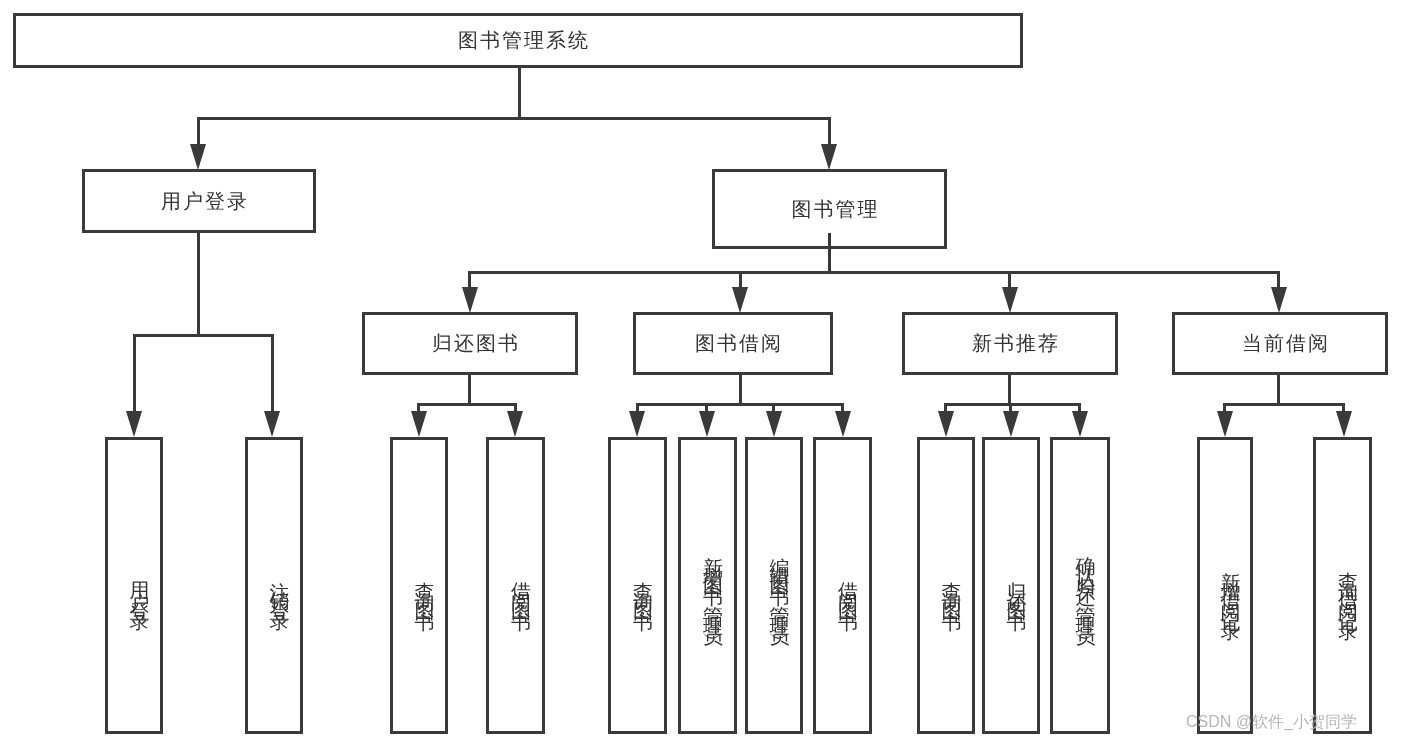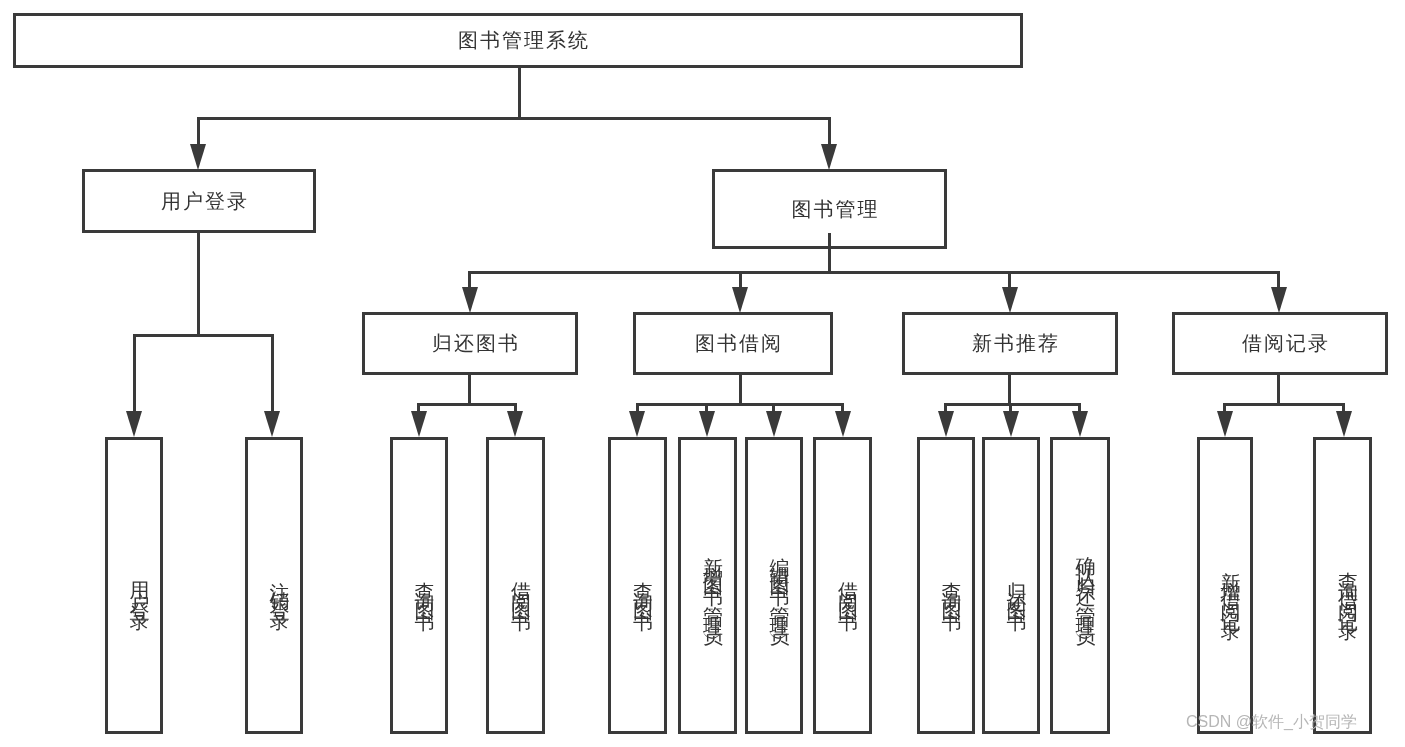--- a/index.html
+++ b/index.html
@@ -101,21 +101,21 @@
   <i class="ln" style="left:1008px; top:271px; width:3px; height:20px;"></i>
   <i class="ln" style="left:1277px; top:271px; width:3px; height:20px;"></i>
   <i class="ar" style="left:462px; top:287px;"></i>
   <i class="ar" style="left:732px; top:287px;"></i>
   <i class="ar" style="left:1002px; top:287px;"></i>
   <i class="ar" style="left:1271px; top:287px;"></i>
 
   <div class="box h" style="left:362px; top:312px; width:216px; height:63px;">归还图书</div>
   <div class="box h" style="left:633px; top:312px; width:200px; height:63px;">图书借阅</div>
   <div class="box h" style="left:902px; top:312px; width:216px; height:63px;">新书推荐</div>
-  <div class="box h" style="left:1172px; top:312px; width:216px; height:63px;">借阅记录</div>
+  <div class="box h" style="left:1172px; top:312px; width:216px; height:63px;">当前借阅</div>
 
   <i class="ln" style="left:468px; top:375px; width:3px; height:31px;"></i>
   <i class="ln" style="left:417px; top:403px; width:100px; height:3px;"></i>
   <i class="ln" style="left:417px; top:403px; width:3px; height:14px;"></i>
   <i class="ln" style="left:514px; top:403px; width:3px; height:14px;"></i>
   <i class="ar" style="left:411px; top:411px;"></i>
   <i class="ar" style="left:507px; top:411px;"></i>
 
   <i class="ln" style="left:739px; top:375px; width:3px; height:31px;"></i>
   <i class="ln" style="left:636px; top:403px; width:208px; height:3px;"></i>

